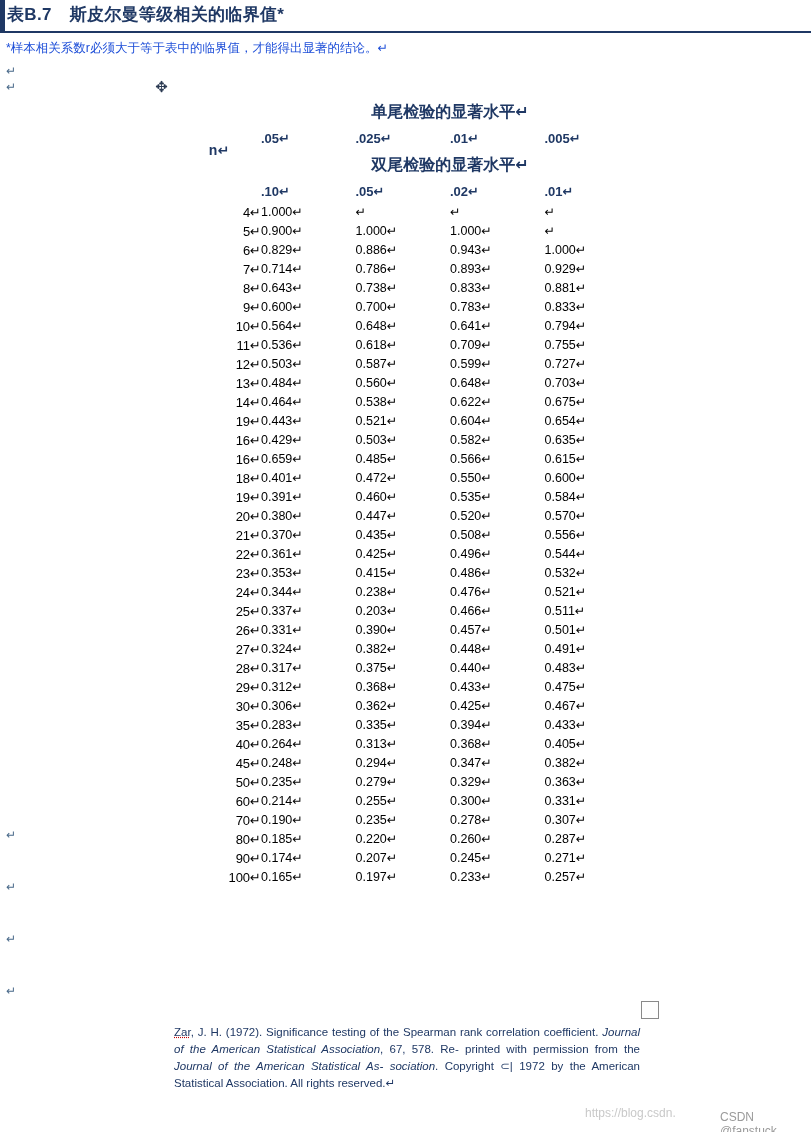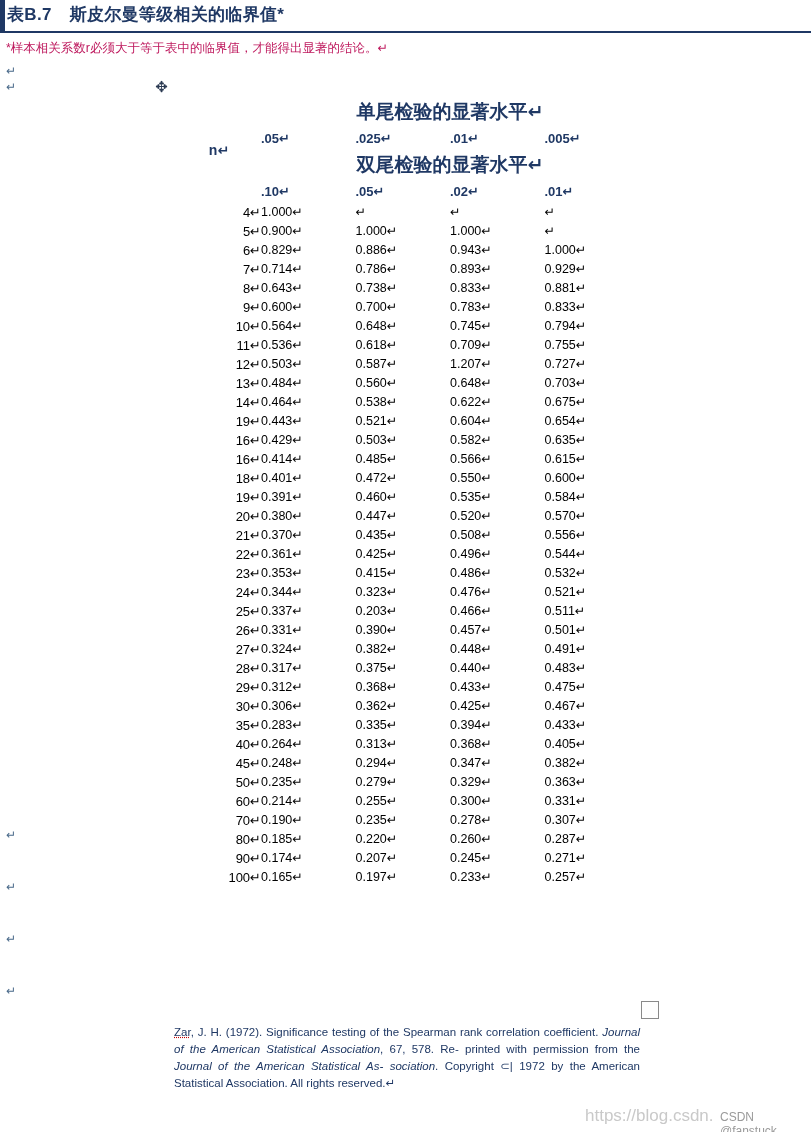--- a/index.html
+++ b/index.html
@@ -47,21 +47,21 @@
   }
   .title-num { margin-right: 18px; margin-top: 7px; }
 
   
   .note {
     position: absolute;
     left: 6px;
     top: 40px;
     font-family: "Liberation Sans", "DejaVu Sans", sans-serif;
     font-size: 12.5px;
-    color: #be185d;
+    color: #1d4ed8;
     white-space: nowrap;
   }
 
   
   .pilcrow {
     position: absolute;
     left: 6px;
     font-family: "Liberation Serif", serif;
     font-size: 12px;
     color: #4a6a8a;
@@ -113,21 +113,21 @@
   .tb-outer-bot { border-bottom: 2px solid #000; }
   .tb-outer-left { border-left: 2px solid #000; }
   .tb-outer-right { border-right: 2px solid #000; }
   .thin-bot { border-bottom: 1px solid #000; }
   .vline-left { border-left: 1px solid #000; }
 
   
   .hdr-group {
     text-align: center;
     font-weight: bold;
-    font-size: 19px;
+    font-size: 16px;
     color: #1f3864;
     height: 30px;
     line-height: 30px;
   }
   .hdr-sub {
     text-align: left;
     font-weight: bold;
     font-size: 13px;
     color: #1f3864;
     height: 23px;
@@ -186,21 +186,21 @@
     text-decoration-style: dotted;
     text-decoration-color: #c00000;
   }
 
   
   .wm1 {
     position: absolute;
     left: 585px;
     top: 1106px;
     font-family: "Liberation Sans", "DejaVu Sans", sans-serif;
-    font-size: 17px;
+    font-size: 12px;
     color: #c9c9c9;
   }
   .wm2 {
     position: absolute;
     left: 720px;
     top: 1110px;
     font-family: "Liberation Sans", "DejaVu Sans", sans-serif;
     font-size: 12px;
     color: #9a9a9a;
   }
@@ -294,35 +294,35 @@
           <td class="cell n-col tb-outer-left thin-bot">9↵</td>
           <td class="cell v-col vline-left thin-bot">0.600↵</td>
           <td class="cell v-col vline-left thin-bot">0.700↵</td>
           <td class="cell v-col vline-left thin-bot">0.783↵</td>
           <td class="cell v-col vline-left tb-outer-right thin-bot">0.833↵</td>
         </tr>
         <tr>
           <td class="cell n-col tb-outer-left grp-bot">10↵</td>
           <td class="cell v-col vline-left grp-bot">0.564↵</td>
           <td class="cell v-col vline-left grp-bot">0.648↵</td>
-          <td class="cell v-col vline-left grp-bot">0.745↵</td>
+          <td class="cell v-col vline-left grp-bot">0.641↵</td>
           <td class="cell v-col vline-left tb-outer-right grp-bot">0.794↵</td>
         </tr>
         <tr>
           <td class="cell n-col tb-outer-left thin-bot">11↵</td>
           <td class="cell v-col vline-left thin-bot">0.536↵</td>
           <td class="cell v-col vline-left thin-bot">0.618↵</td>
           <td class="cell v-col vline-left thin-bot">0.709↵</td>
           <td class="cell v-col vline-left tb-outer-right thin-bot">0.755↵</td>
         </tr>
         <tr>
           <td class="cell n-col tb-outer-left thin-bot">12↵</td>
           <td class="cell v-col vline-left thin-bot">0.503↵</td>
           <td class="cell v-col vline-left thin-bot">0.587↵</td>
-          <td class="cell v-col vline-left thin-bot">1.207↵</td>
+          <td class="cell v-col vline-left thin-bot">0.599↵</td>
           <td class="cell v-col vline-left tb-outer-right thin-bot">0.727↵</td>
         </tr>
         <tr>
           <td class="cell n-col tb-outer-left thin-bot">13↵</td>
           <td class="cell v-col vline-left thin-bot">0.484↵</td>
           <td class="cell v-col vline-left thin-bot">0.560↵</td>
           <td class="cell v-col vline-left thin-bot">0.648↵</td>
           <td class="cell v-col vline-left tb-outer-right thin-bot">0.703↵</td>
         </tr>
         <tr>
@@ -341,21 +341,21 @@
         </tr>
         <tr>
           <td class="cell n-col tb-outer-left thin-bot">16↵</td>
           <td class="cell v-col vline-left thin-bot">0.429↵</td>
           <td class="cell v-col vline-left thin-bot">0.503↵</td>
           <td class="cell v-col vline-left thin-bot">0.582↵</td>
           <td class="cell v-col vline-left tb-outer-right thin-bot">0.635↵</td>
         </tr>
         <tr>
           <td class="cell n-col tb-outer-left thin-bot">16↵</td>
-          <td class="cell v-col vline-left thin-bot">0.414↵</td>
+          <td class="cell v-col vline-left thin-bot">0.659↵</td>
           <td class="cell v-col vline-left thin-bot">0.485↵</td>
           <td class="cell v-col vline-left thin-bot">0.566↵</td>
           <td class="cell v-col vline-left tb-outer-right thin-bot">0.615↵</td>
         </tr>
         <tr>
           <td class="cell n-col tb-outer-left thin-bot">18↵</td>
           <td class="cell v-col vline-left thin-bot">0.401↵</td>
           <td class="cell v-col vline-left thin-bot">0.472↵</td>
           <td class="cell v-col vline-left thin-bot">0.550↵</td>
           <td class="cell v-col vline-left tb-outer-right thin-bot">0.600↵</td>
@@ -391,21 +391,21 @@
         <tr>
           <td class="cell n-col tb-outer-left thin-bot">23↵</td>
           <td class="cell v-col vline-left thin-bot">0.353↵</td>
           <td class="cell v-col vline-left thin-bot">0.415↵</td>
           <td class="cell v-col vline-left thin-bot">0.486↵</td>
           <td class="cell v-col vline-left tb-outer-right thin-bot">0.532↵</td>
         </tr>
         <tr>
           <td class="cell n-col tb-outer-left thin-bot">24↵</td>
           <td class="cell v-col vline-left thin-bot">0.344↵</td>
-          <td class="cell v-col vline-left thin-bot">0.323↵</td>
+          <td class="cell v-col vline-left thin-bot">0.238↵</td>
           <td class="cell v-col vline-left thin-bot">0.476↵</td>
           <td class="cell v-col vline-left tb-outer-right thin-bot">0.521↵</td>
         </tr>
         <tr>
           <td class="cell n-col tb-outer-left grp-bot">25↵</td>
           <td class="cell v-col vline-left grp-bot">0.337↵</td>
           <td class="cell v-col vline-left grp-bot">0.203↵</td>
           <td class="cell v-col vline-left grp-bot">0.466↵</td>
           <td class="cell v-col vline-left tb-outer-right grp-bot">0.511↵</td>
         </tr>

